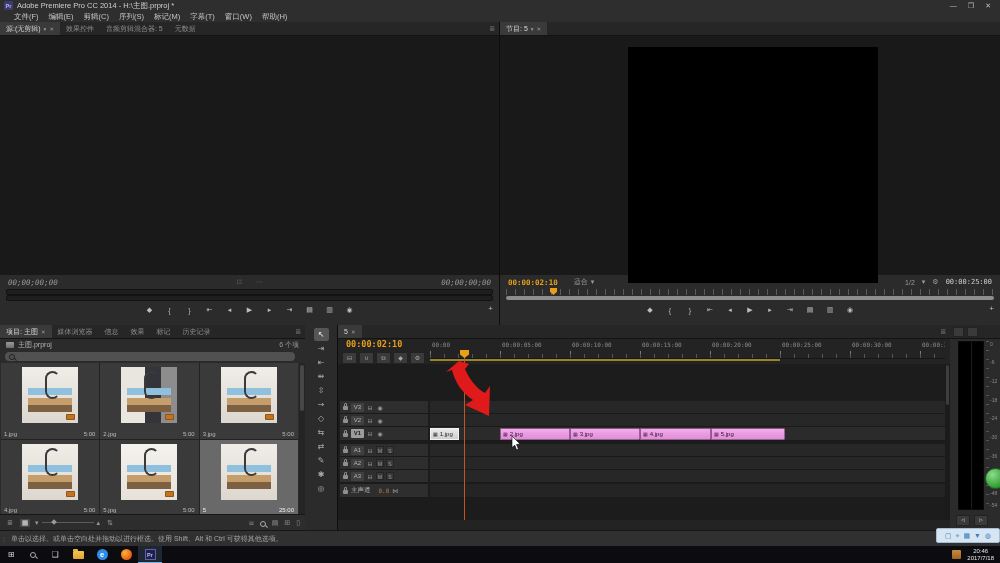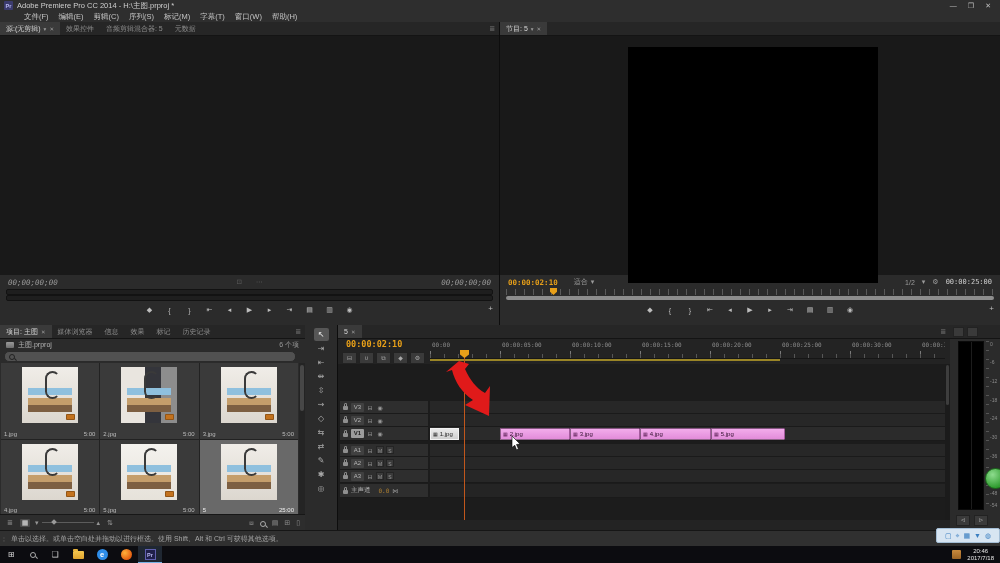--- a/index.html
+++ b/index.html
@@ -4,21 +4,21 @@
 <style>
   html,body{margin:0;padding:0;background:#000;}
   .app{position:relative;width:1000px;height:563px;overflow:hidden;background:#2b2b2b;
        font-family:"Liberation Sans","DejaVu Sans",sans-serif;font-size:8px;color:#c8c8c8;}
   .mono{font-family:"DejaVu Sans Mono",monospace;}
 
   
   .titlebar{position:absolute;top:0;left:0;right:0;height:11px;background:#2e2e2e;display:flex;align-items:center;gap:4px;padding:0 4px;font-size:7.5px;color:#cfcfcf;}
   .pr-badge{width:9px;height:9px;background:#3b3b6e;color:#b9b9f2;font-size:5.5px;font-weight:bold;display:flex;align-items:center;justify-content:center;border-radius:1px;flex:0 0 auto;}
   .winbtns{margin-left:auto;display:flex;gap:11px;font-size:7px;color:#bdbdbd;padding-right:5px;}
-  .menubar{position:absolute;top:11px;left:0;right:0;height:11px;background:#2e2e2e;border-bottom:1px solid #191919;display:flex;align-items:center;gap:10px;padding:0 24px;font-size:7.5px;color:#c6c6c6;}
+  .menubar{position:absolute;top:11px;left:0;right:0;height:11px;background:#2e2e2e;border-bottom:1px solid #191919;display:flex;align-items:center;gap:10px;padding:0 14px;font-size:7.5px;color:#c6c6c6;}
 
   
   .panel{position:absolute;background:#2b2b2b;}
   .src{left:0;top:22px;width:499px;height:303px;border-right:1px solid #0d0d0d;}
   .prg{left:500px;top:22px;width:500px;height:303px;}
   .tabbar{position:absolute;top:0;left:0;right:0;height:13px;background:#262626;border-bottom:1px solid #141414;display:flex;align-items:center;font-size:7px;color:#8d8d8d;}
   .tab{padding:0 6px;height:13px;display:flex;align-items:center;gap:3px;white-space:nowrap;}
   .tab.active{background:#3a3a3a;color:#d8d8d8;}
   .tab .tx{font-size:5.5px;color:#9a9a9a;}
   .pmenu{margin-left:auto;padding-right:4px;color:#787878;}

